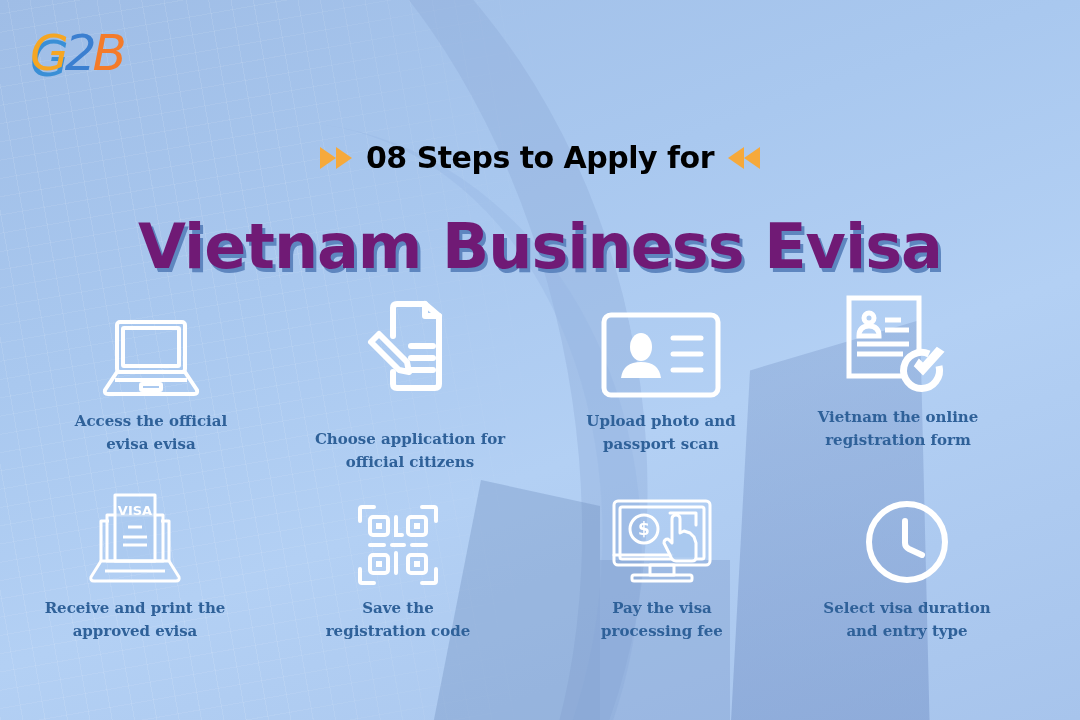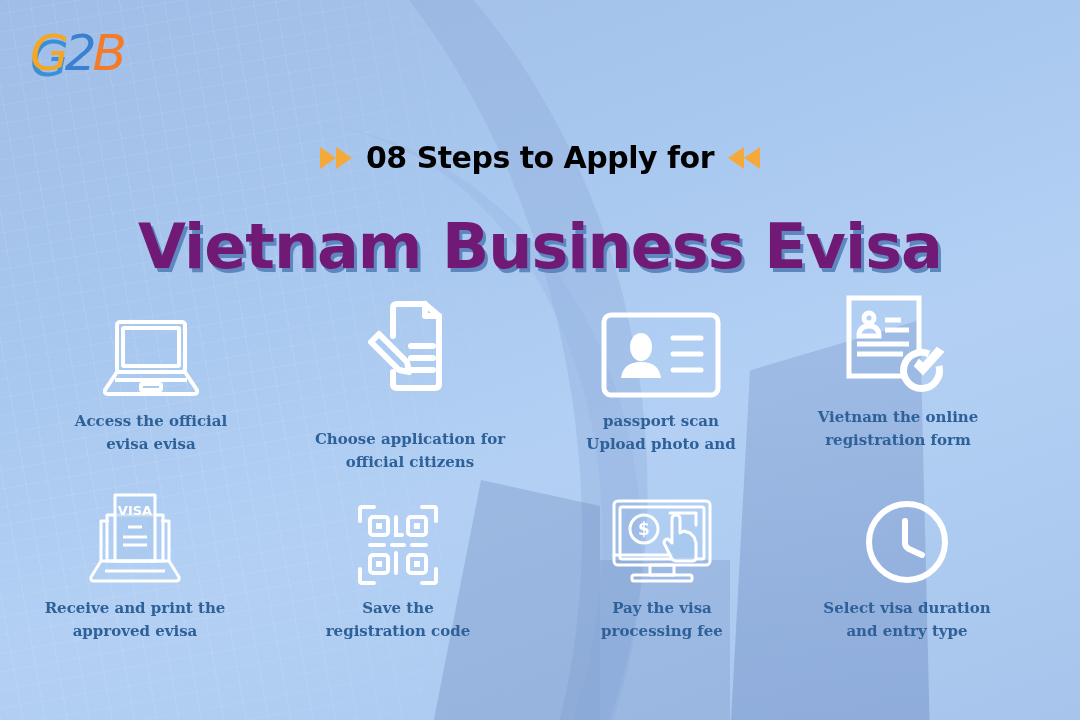--- a/index.html
+++ b/index.html
@@ -165,22 +165,22 @@
     <svg width="120" height="86" viewBox="0 0 120 86" fill="none" stroke="#fff" stroke-width="5" stroke-linecap="round">
       <rect x="3" y="3" width="114" height="80" rx="7"></rect>
       <ellipse cx="40" cy="35" rx="11" ry="14" fill="#fff" stroke="none"></ellipse>
       <path d="M20 66 Q22 50 40 50 Q58 50 60 66 Z" fill="#fff" stroke="none"></path>
       <line x1="72" y1="26" x2="100" y2="26"></line>
       <line x1="72" y1="42" x2="100" y2="42"></line>
       <line x1="72" y1="58" x2="100" y2="58"></line>
     </svg>
   </div>
   <div class="label">
+    <div>Upload photo and</div>
     <div>passport scan</div>
-    <div>Upload photo and</div>
   </div>
 </div>
 
 <div class="step s4">
   <div class="icon">
     <svg width="110" height="100" viewBox="0 0 110 100" fill="none" stroke="#fff" stroke-width="5">
       <path d="M60 82 L6 82 L6 4 L76 4 L76 56"></path>
       <circle cx="26" cy="24" r="5"></circle>
       <path d="M16 42 Q16 32 26 32 Q36 32 36 42 Z"></path>
       <line x1="42" y1="26" x2="58" y2="26"></line>

